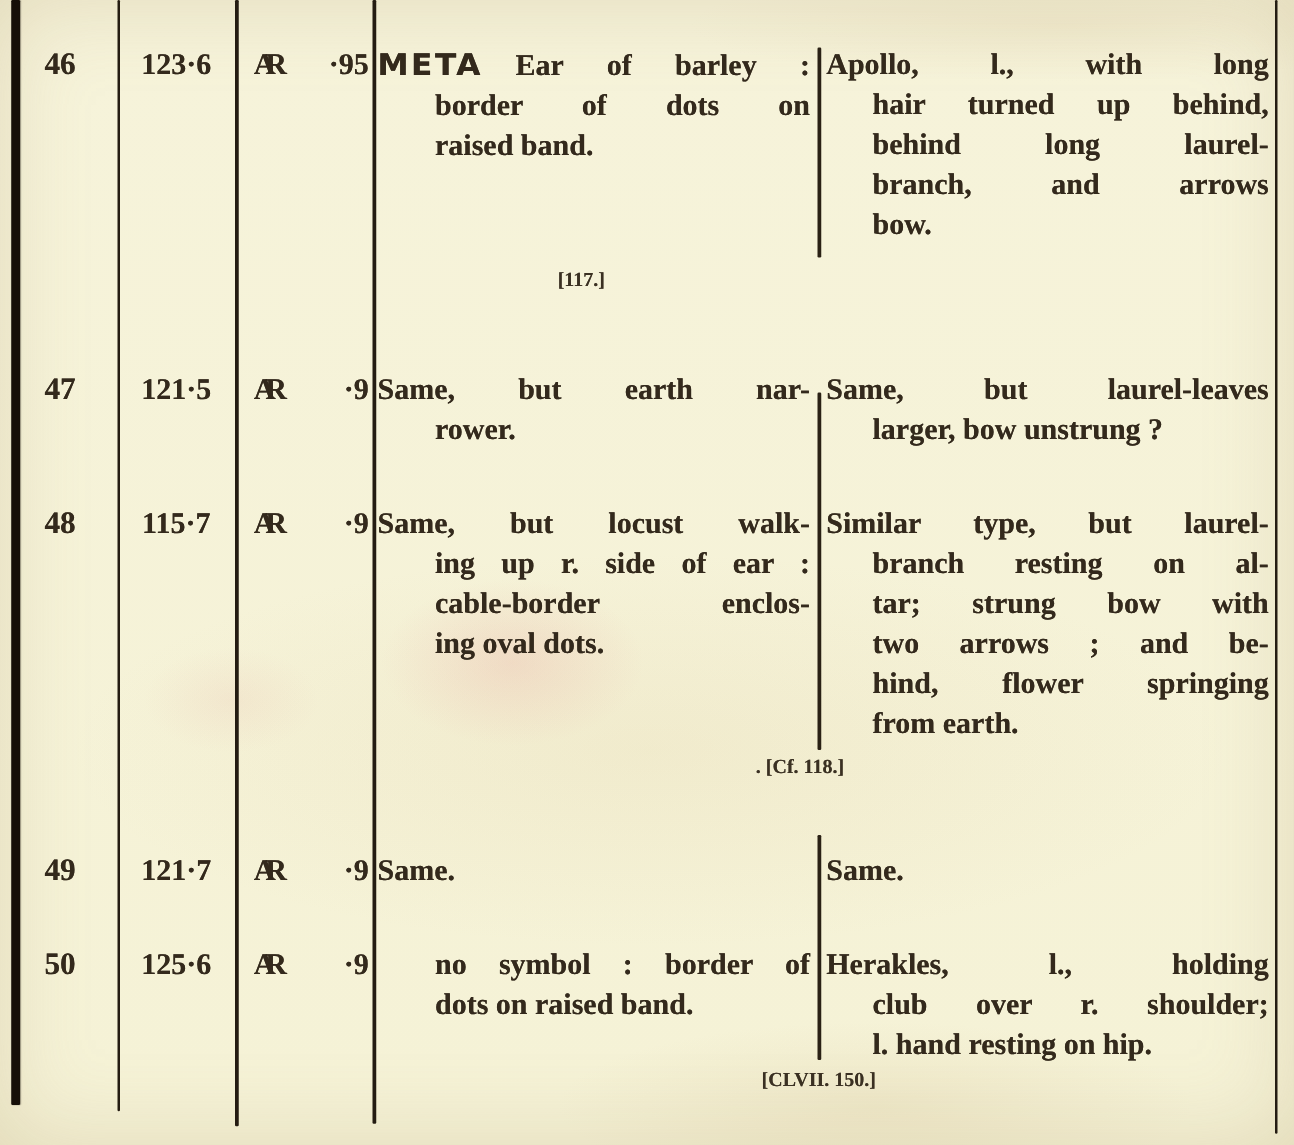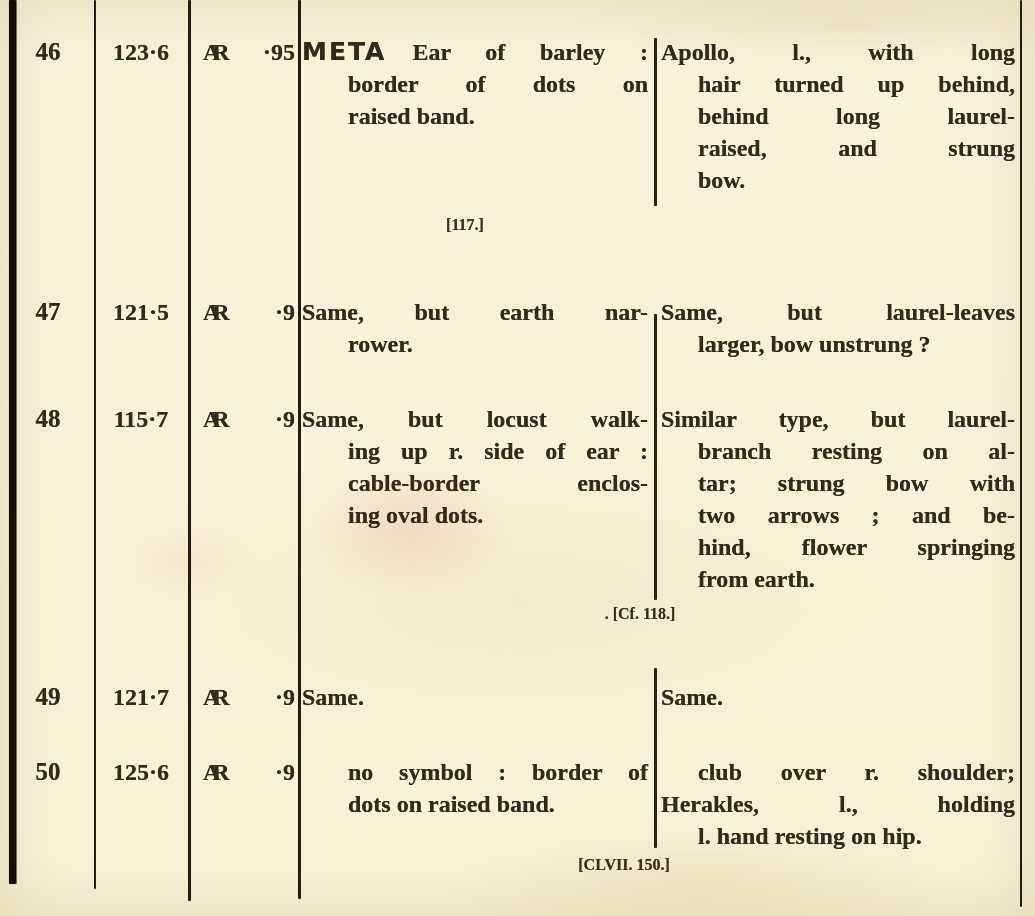--- a/index.html
+++ b/index.html
@@ -64,21 +64,21 @@
     </div>
     <div class="cell c-obv">
           <div class="tline j"><span class="legend">META</span><span>Ear of barley :</span></div>
           <div class="tline j cont">border of dots on</div>
           <div class="tline last cont">raised band.</div>
         </div>
     <div class="cell c-rev">
           <div class="tline j">Apollo, l., with long</div>
           <div class="tline j cont">hair turned up behind,</div>
           <div class="tline j cont">behind long laurel-</div>
-          <div class="tline j cont">raised, and strung</div>
+          <div class="tline j cont">branch, and arrows</div>
           <div class="tline last cont">bow.</div>
         </div>
   </div>
       <div class="row" style="top: 296px;">
     <div class="cell c-no">47</div>
     <div class="cell c-wt">121·5</div>
     <div class="cell c-metal">
       <span class="lig"><span class="lg1">A</span><span class="lg2">R</span></span>
       <span class="sz">·9</span>
     </div>
@@ -132,22 +132,22 @@
     <div class="cell c-wt">125·6</div>
     <div class="cell c-metal">
       <span class="lig"><span class="lg1">A</span><span class="lg2">R</span></span>
       <span class="sz">·9</span>
     </div>
     <div class="cell c-obv">
           <div class="tline j cont">no symbol : border of</div>
           <div class="tline last cont">dots on raised band.</div>
         </div>
     <div class="cell c-rev">
+          <div class="tline j">Herakles, l., holding</div>
           <div class="tline j cont">club over r. shoulder;</div>
-          <div class="tline j">Herakles, l., holding</div>
           <div class="tline last cont">l. hand resting on hip.</div>
         </div>
   </div>
     </div>
 <div class="ref" style="left: 465px; top: 216px;">[117.]</div>
     <div class="ref" style="left: 640px; top: 605px;">. [Cf. 118.]</div>
-    <div class="ref" style="left: 624px; top: 856px;">[CLVII. 150.]</div>
+    <div class="ref" style="left: 655px; top: 856px;">[CLVII. 150.]</div>
   </div>
 
 </body></html>

